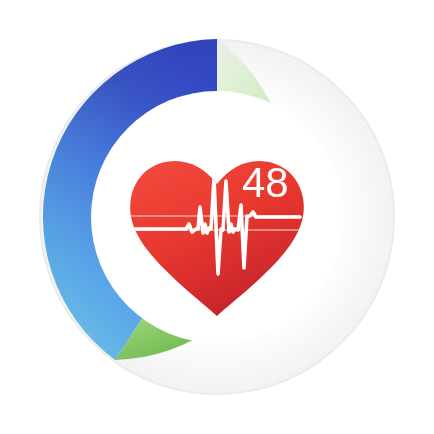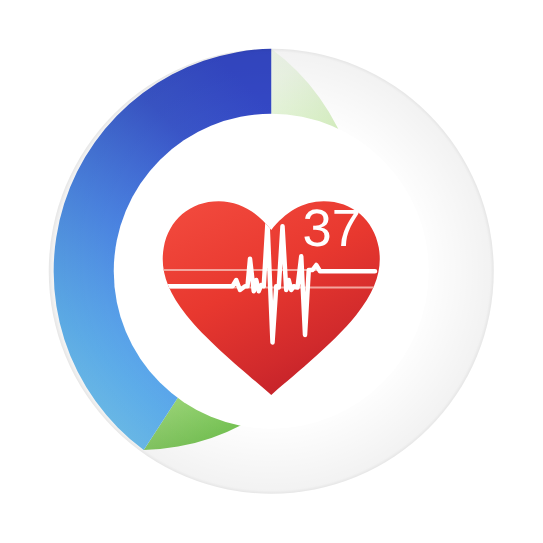--- a/index.html
+++ b/index.html
@@ -244,15 +244,15 @@
                  L247,216
                  L250,216
                  L253,212
                  L256,217
                  L259,217
                  L300,217"></path>
       </g>
     </g>
   </svg>
 
-  <div class="bpm-label">37</div>
+  <div class="bpm-label">48</div>
 
 </div>
 
 </body></html>

